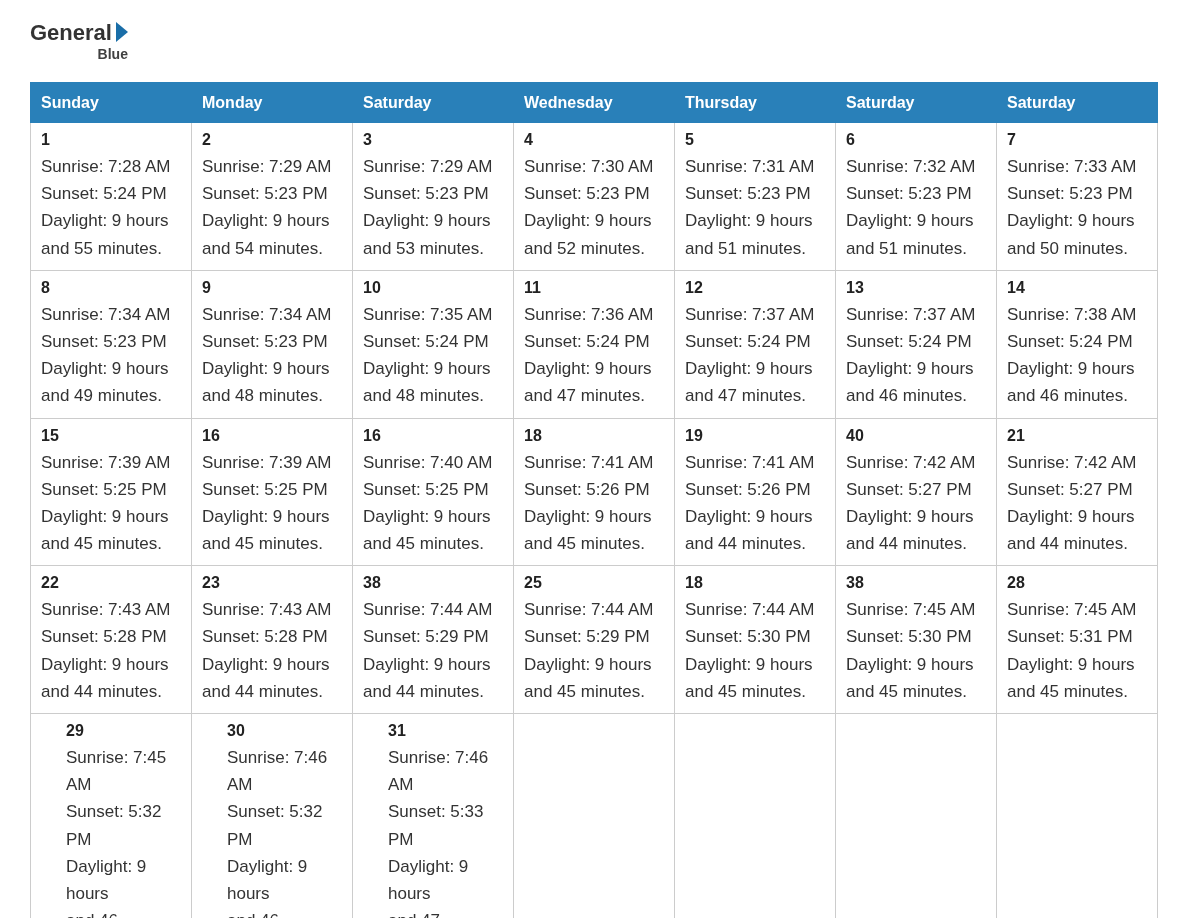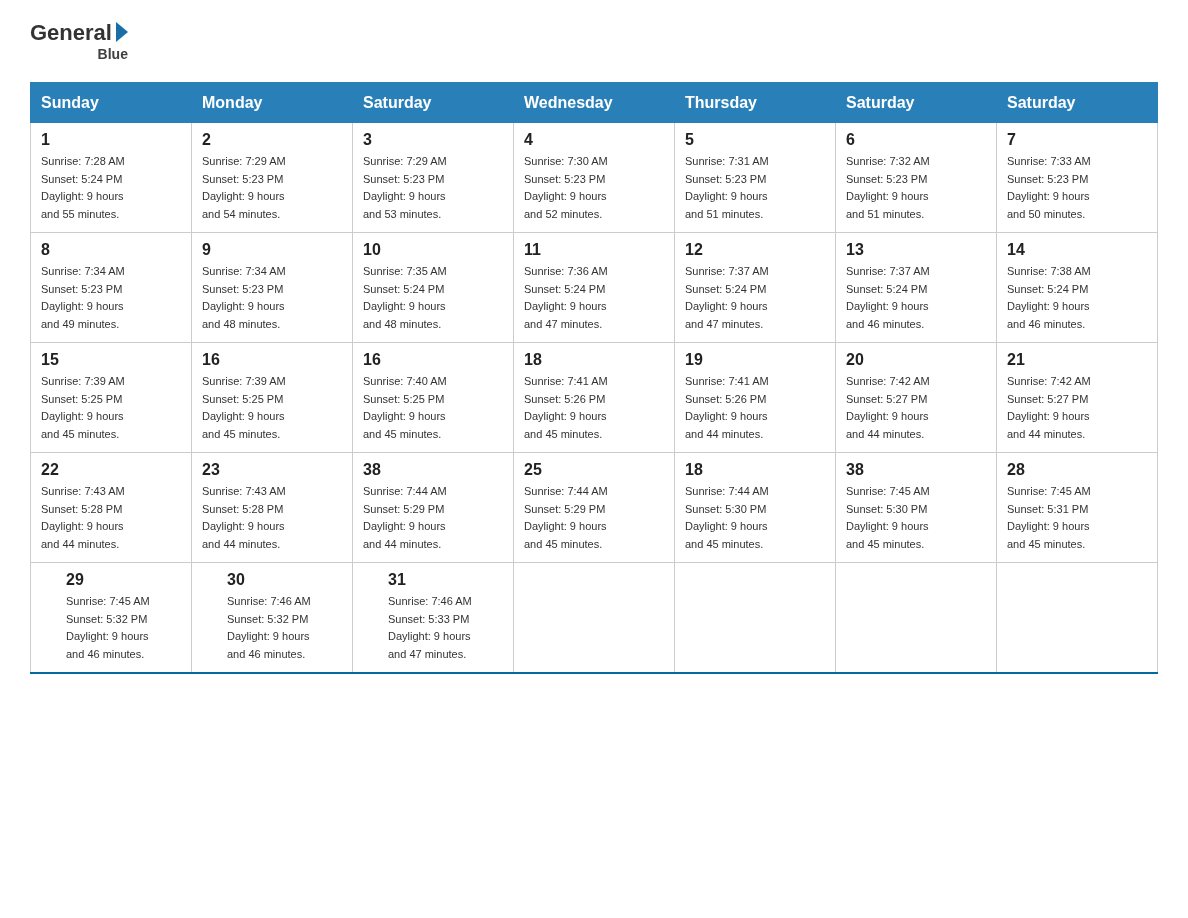--- a/index.html
+++ b/index.html
@@ -81,21 +81,21 @@
       height: 110px;
     }
     .day-number {
       font-size: 16px;
       font-weight: bold;
       color: #222;
       display: block;
       margin-bottom: 4px;
     }
     .day-info {
-      font-size: 11px;
+      font-size: 17px;
       color: #333;
       line-height: 1.6;
     }
     .empty-cell {
       background: #fff;
     }
     tr:last-child td {
       border-bottom: 2px solid #0369a1;
       padding-left: 35px;
     }
@@ -303,21 +303,21 @@
         <td>
         <span class="day-number">19</span>
         <div class="day-info">
           Sunrise: 7:41 AM<br>
           Sunset: 5:26 PM<br>
           Daylight: 9 hours<br>
           and 44 minutes.
         </div>
       </td>
         <td>
-        <span class="day-number">20</span>
+        <span class="day-number">40</span>
         <div class="day-info">
           Sunrise: 7:42 AM<br>
           Sunset: 5:27 PM<br>
           Daylight: 9 hours<br>
           and 44 minutes.
         </div>
       </td>
         <td>
         <span class="day-number">21</span>
         <div class="day-info">

